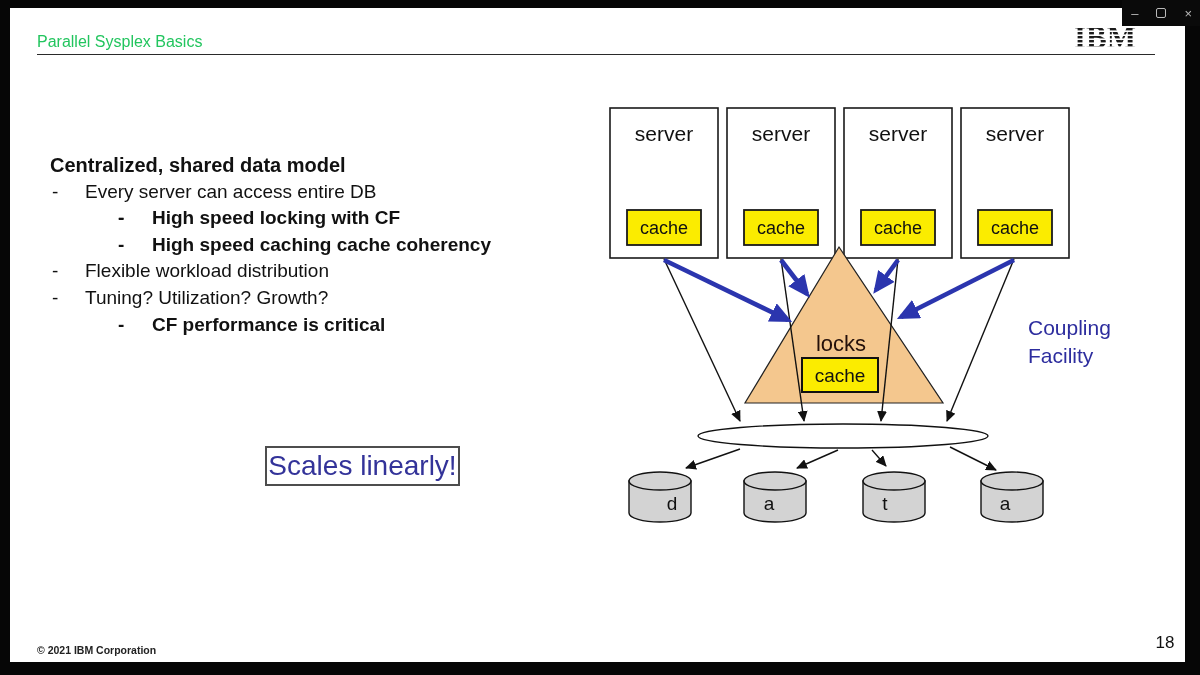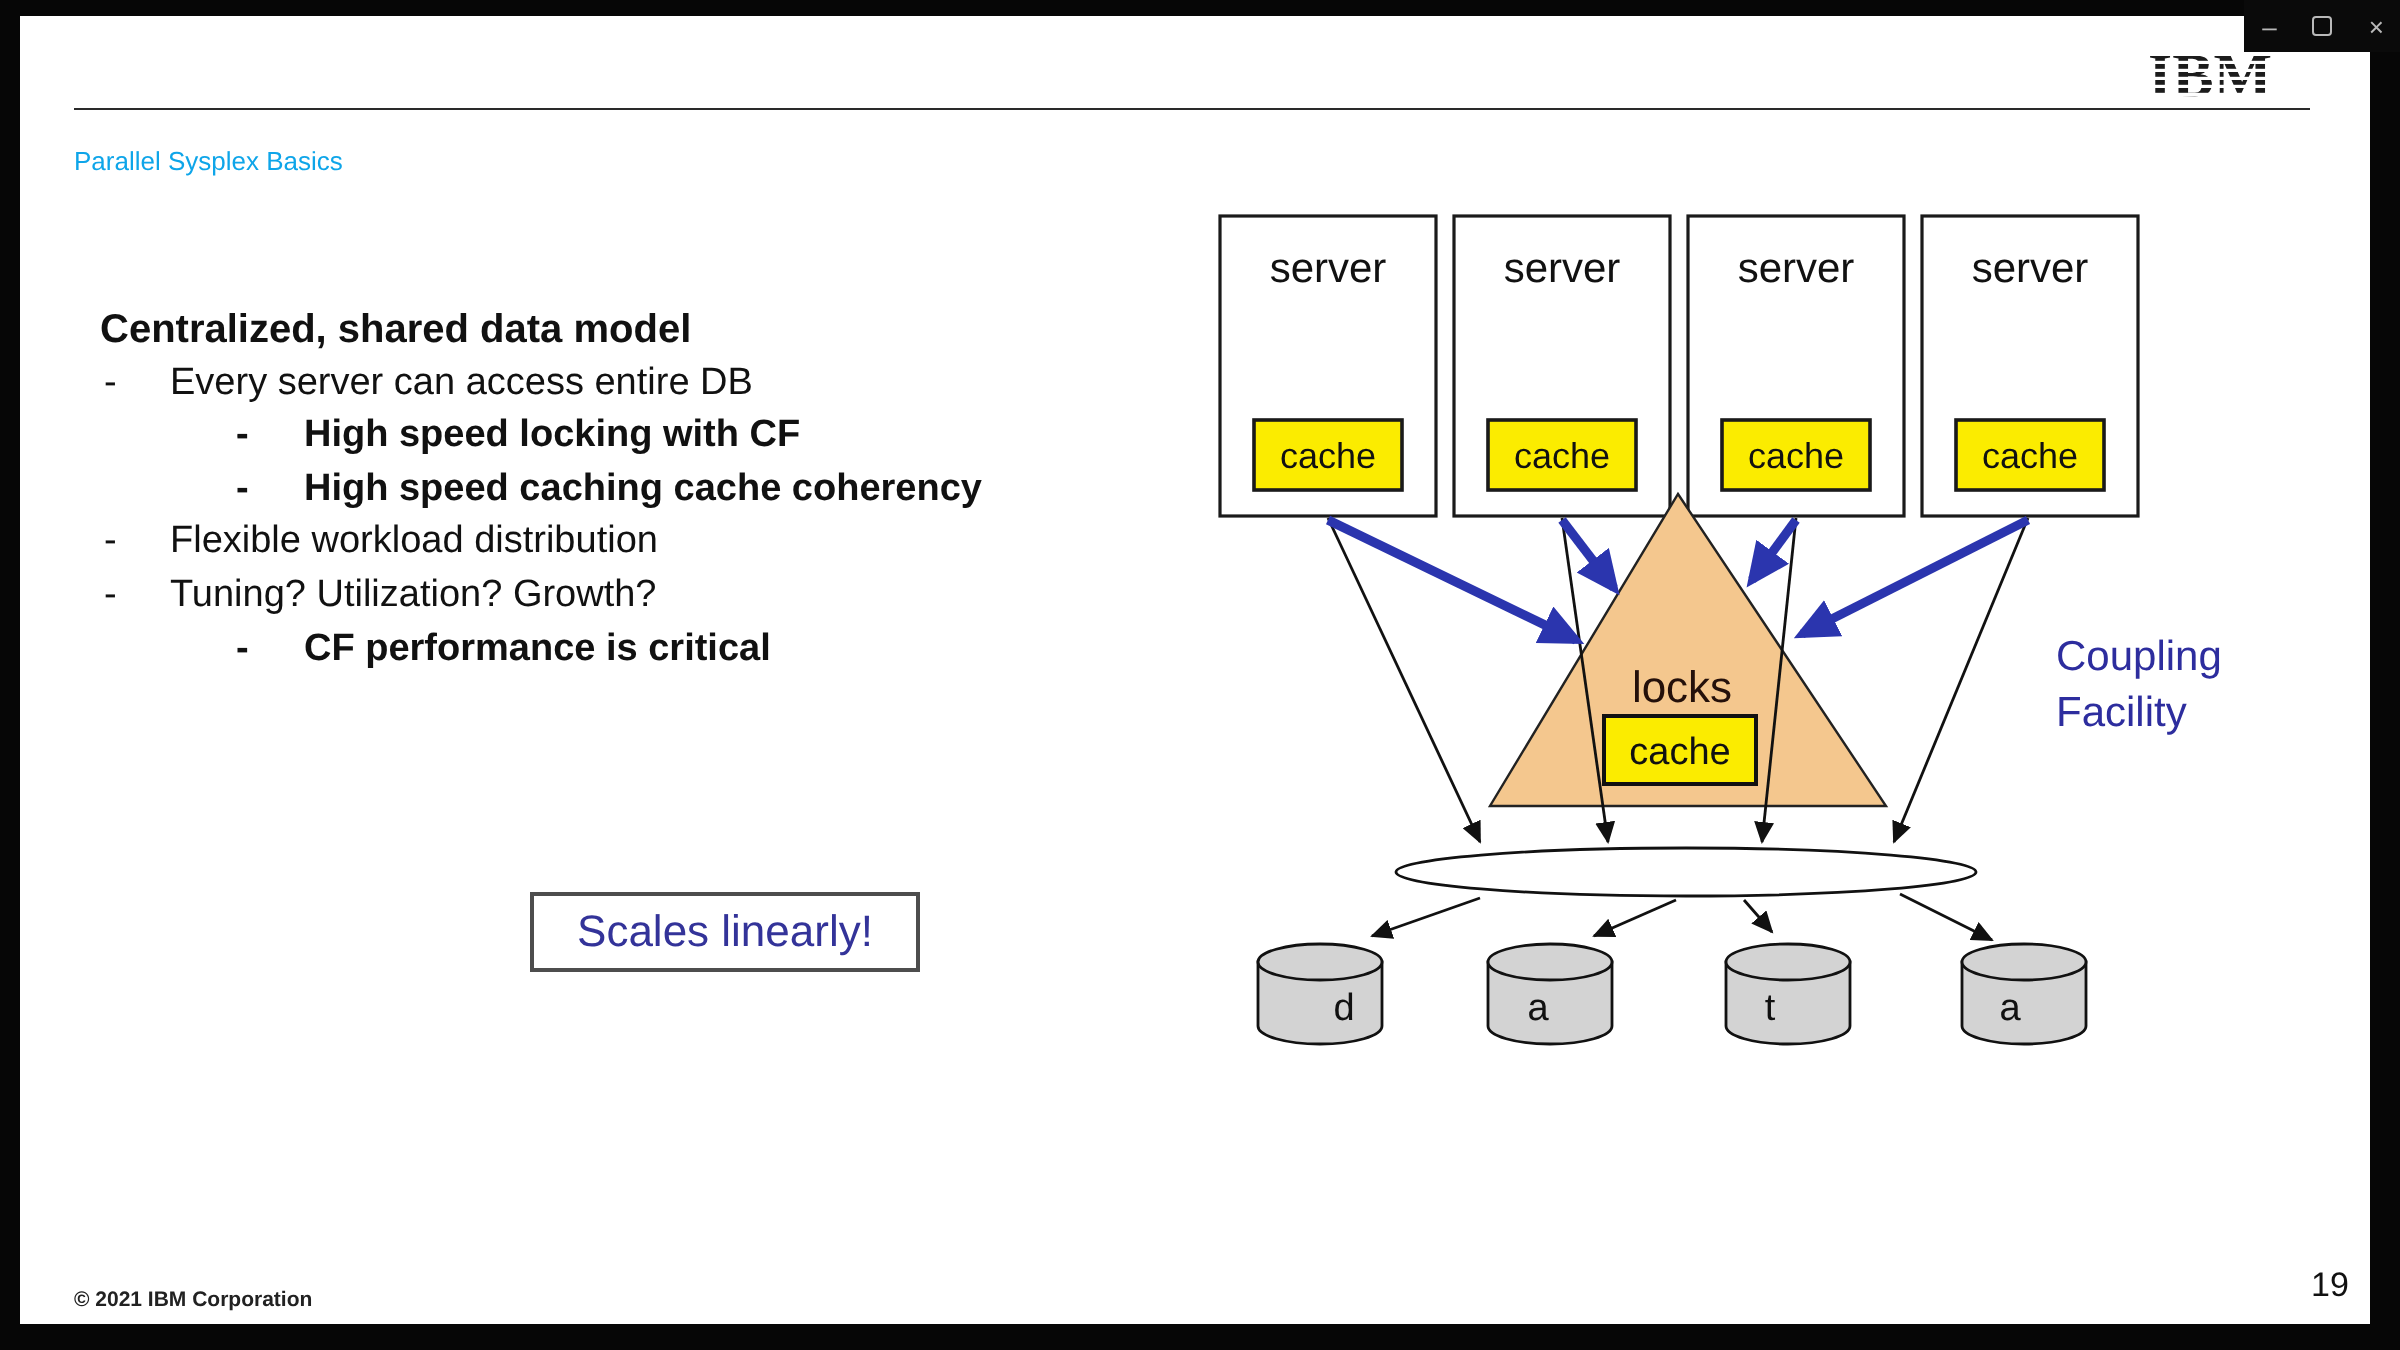--- a/index.html
+++ b/index.html
@@ -6,37 +6,37 @@
   #root{position:relative;width:1200px;height:675px;background:#060606;overflow:hidden;
         font-family:"Liberation Sans",sans-serif;}
   #slide{position:absolute;left:10px;top:8px;width:1175px;height:654px;background:#ffffff;}
   
   #notch{position:absolute;left:1122px;top:0;width:78px;height:26px;background:#0a0a0a;
          display:flex;align-items:center;justify-content:flex-end;gap:18px;padding-right:8px;
          box-sizing:border-box;z-index:30;}
   .winbtn{color:#b9b9b9;font-size:13px;line-height:13px;cursor:default;}
   #restore-box{width:8px;height:8px;border:1px solid #b9b9b9;border-radius:2px;}
   
-  #eyebrow{position:absolute;left:37px;top:33px;font-size:13px;color:#0ea5e9;z-index:10;margin-top:40px;}
+  #eyebrow{position:absolute;left:37px;top:33px;font-size:16px;color:#22c55e;z-index:10;}
   #headrule{position:absolute;left:37px;top:54px;width:1118px;height:1px;background:#2a2a2a;z-index:10;}
   #ibm-logo{position:absolute;left:1072px;top:20px;z-index:10;}
   #page-title{position:absolute;left:35px;top:63px;font-size:30px;color:#333399;z-index:10;}
   
   #bullets{position:absolute;left:50px;top:152px;width:540px;font-size:19px;color:#111;z-index:10;}
   .b{position:relative;line-height:26.6px;white-space:nowrap;}
   .b.l0{font-size:20px;}
   .b.l1{padding-left:35px;}
   .b.l2{padding-left:102px;}
   .b .dash{position:absolute;}
   .b.l1 .dash{left:2px;}
   .b.l2 .dash{left:68px;}
   .bold{font-weight:bold;}
   
   #callout{position:absolute;left:265px;top:446px;width:191px;height:36px;border:2px solid #4d4d4d;
-           display:flex;align-items:center;justify-content:center;font-size:22px;color:#333399;z-index:10;}
+           display:flex;align-items:center;justify-content:center;font-size:28px;color:#333399;z-index:10;}
   
   #copyright{position:absolute;left:37px;top:644px;font-size:10.5px;color:#222;z-index:10;font-weight:bold;}
   #pagenum{position:absolute;left:1150px;top:633px;width:30px;text-align:center;font-size:17px;color:#111;z-index:10;}
   
   #diagram{position:absolute;left:0;top:0;width:1200px;height:675px;z-index:5;}
 </style>
 </head>
 <body>
 
 <div id="root">
@@ -143,20 +143,20 @@
     <div class="b l1"><span class="dash">-</span><span class="txt">Flexible workload distribution</span></div>
     <div class="b l1"><span class="dash">-</span><span class="txt">Tuning? Utilization? Growth?</span></div>
     <div class="b l2 bold"><span class="dash">-</span><span class="txt">CF performance is critical</span></div>
   </div>
 
   <div id="callout">
     <span>Scales linearly!</span>
   </div>
 
   <div id="copyright">© 2021 IBM Corporation</div>
-  <div id="pagenum">19</div>
+  <div id="pagenum">18</div>
 
   <div id="notch">
     <span class="winbtn">–</span>
     <span id="restore-box" class="winbtn"></span>
     <span class="winbtn">×</span>
   </div>
 </div>
 
 </body></html>

